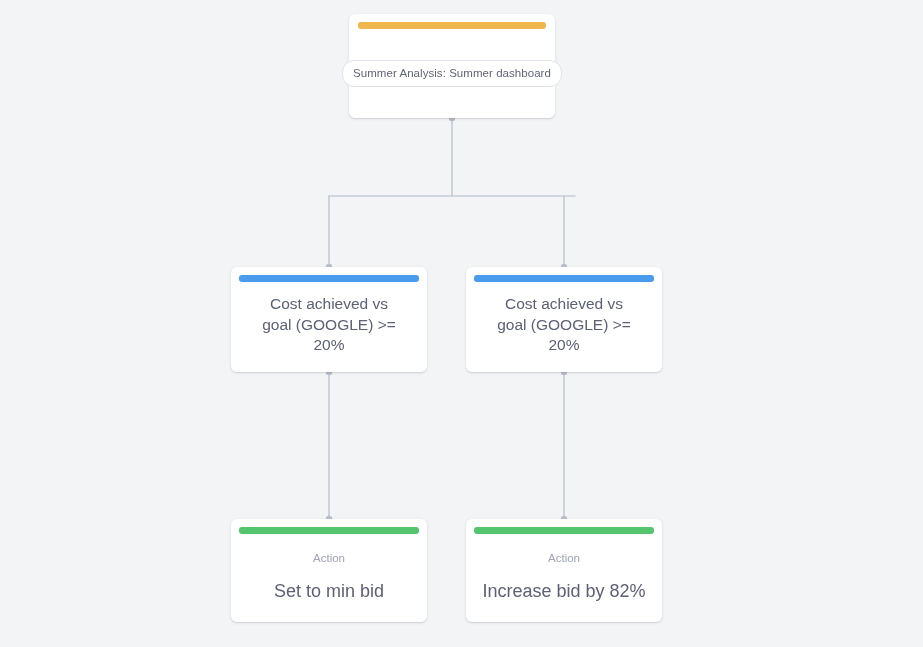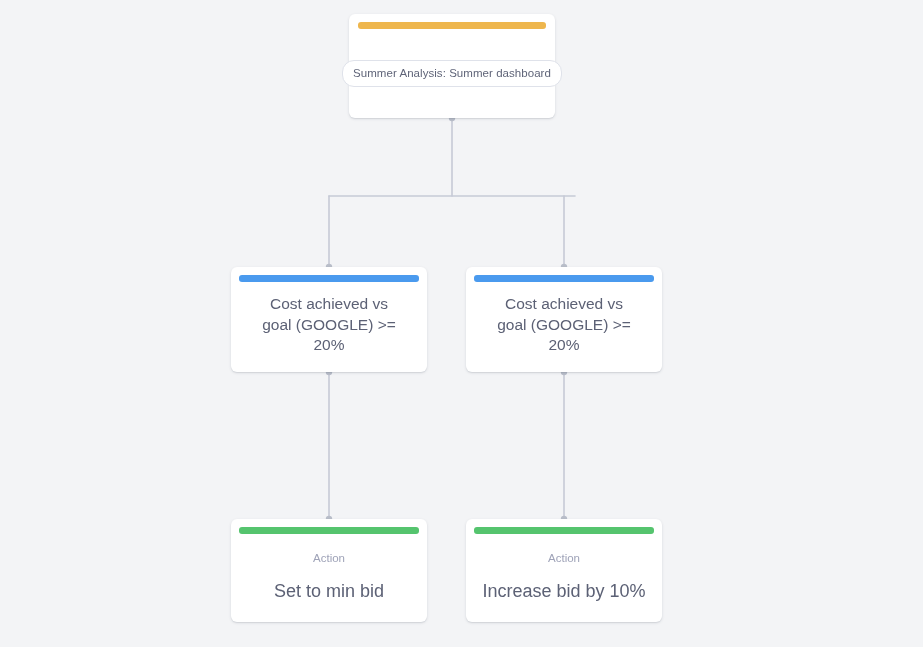--- a/index.html
+++ b/index.html
@@ -185,17 +185,17 @@
     <div class="card-body">
       <div class="action-kind">Action</div>
       <div class="action-text">Set to min bid</div>
     </div>
   </div>
 
   <div class="card action-card" id="action-card-right">
     <div class="accent-bar"></div>
     <div class="card-body">
       <div class="action-kind">Action</div>
-      <div class="action-text">Increase bid by 10%</div>
+      <div class="action-text">Increase bid by 82%</div>
     </div>
   </div>
 
 </div>
 
 </body></html>

